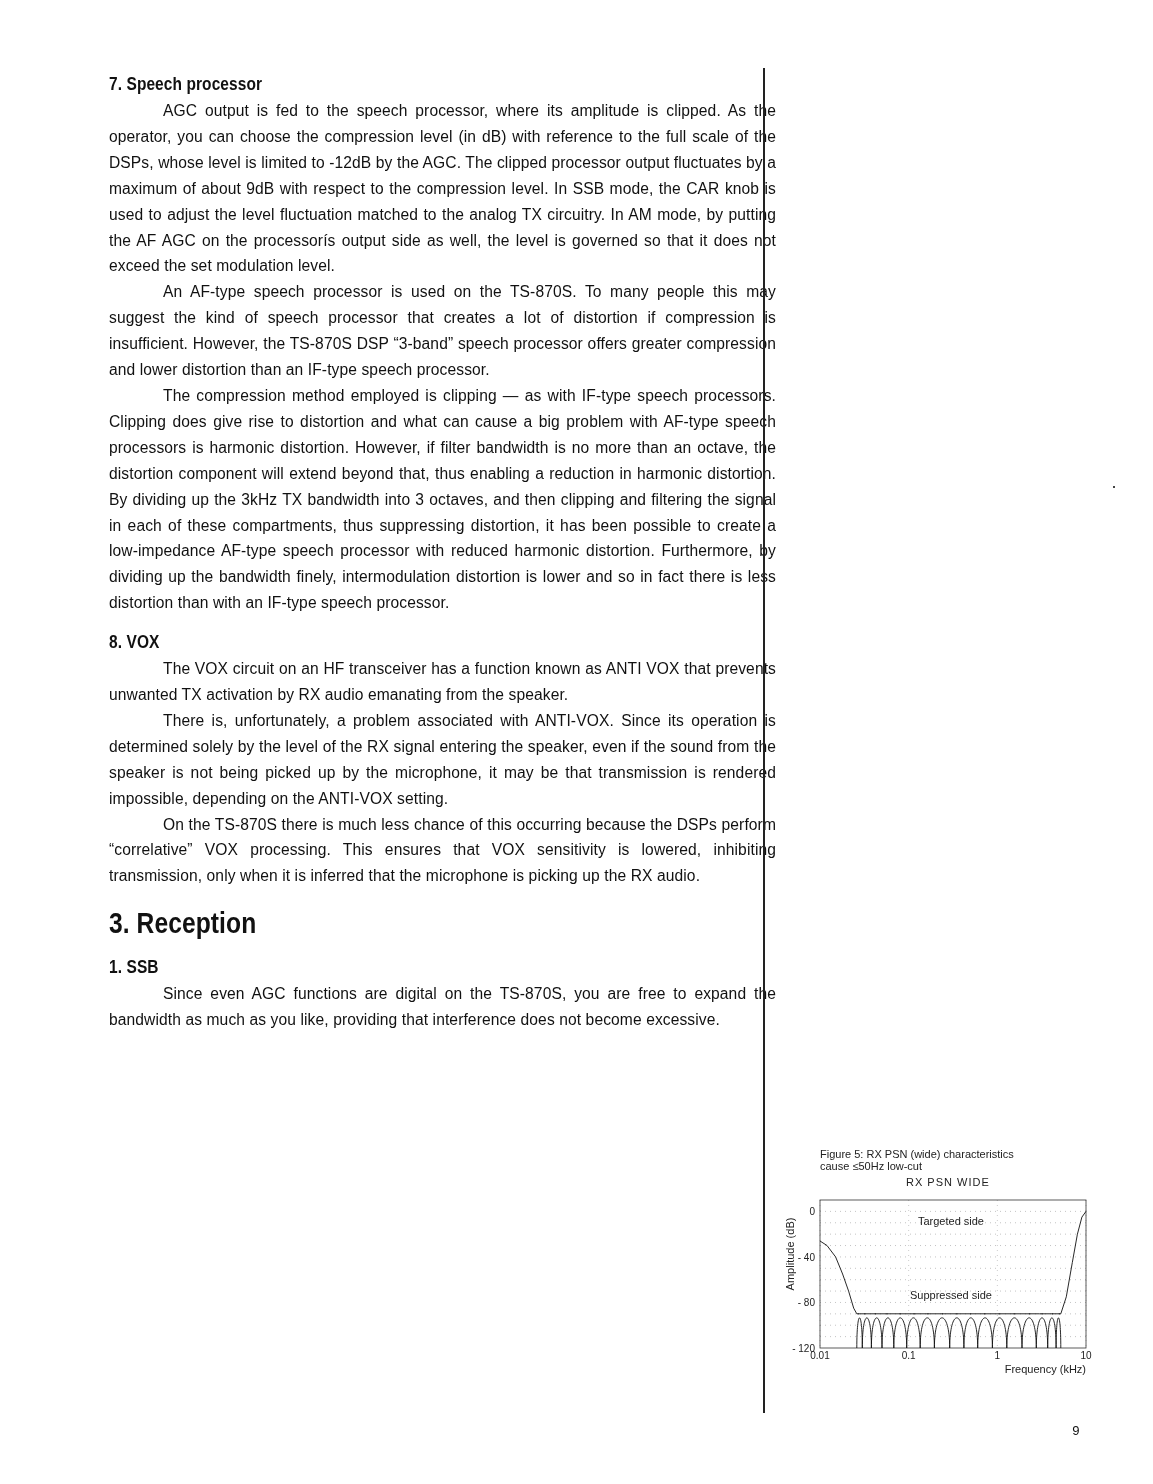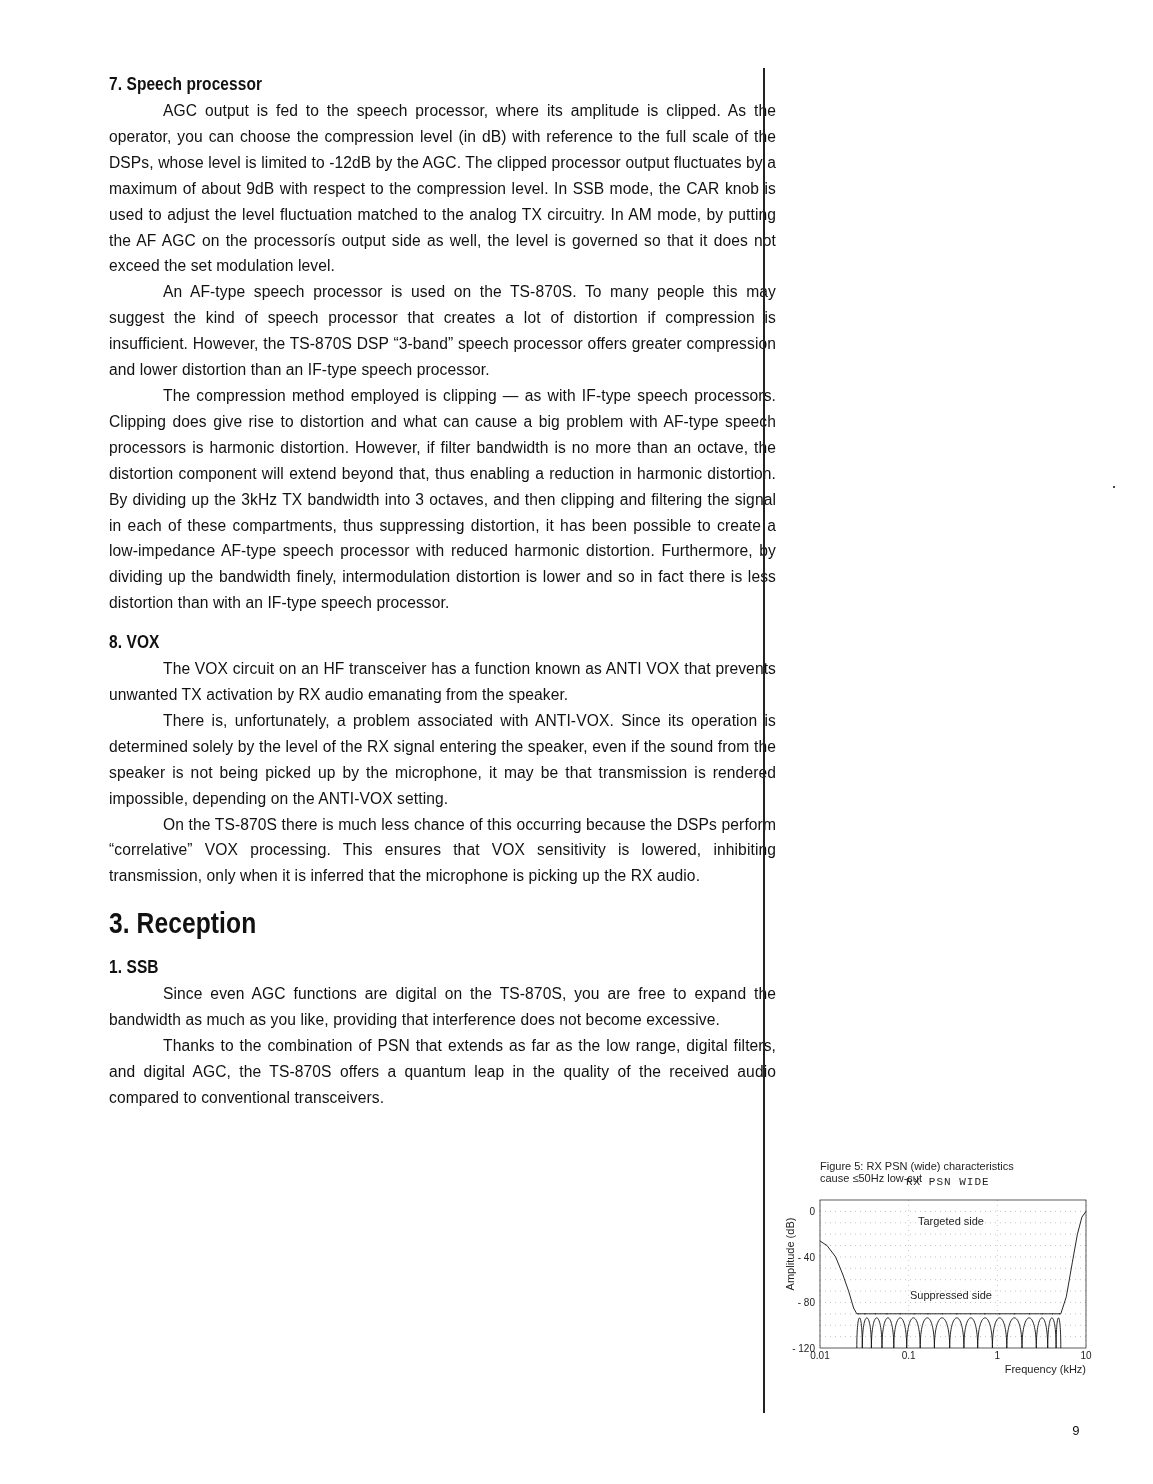--- a/index.html
+++ b/index.html
@@ -11,23 +11,23 @@
   }
   .h2 { font-family: "Liberation Sans", sans-serif; font-weight: bold; font-size: 18px;
         transform: scaleX(0.86); transform-origin: left; margin: 0; line-height: 28px; }
   .h1 { font-family: "Liberation Sans", sans-serif; font-weight: bold; font-size: 30px;
         transform: scaleX(0.82); transform-origin: left; margin: 0; line-height: 36px; }
   p { margin: 0; text-indent: 54px; }
   .gap-sm { height: 12px; }
   .gap-md { height: 16px; }
   .divider { position: absolute; left: 763px; top: 68px; width: 1.5px; height: 1345px; background: #222; }
   .fig { position: absolute; left: 778px; top: 1148px; width: 320px; height: 240px; }
-  .fig-caption { position: absolute; left: 42px; top: 12px; font-family: "Liberation Sans", sans-serif;
+  .fig-caption { position: absolute; left: 42px; top: 0; font-family: "Liberation Sans", sans-serif;
                  font-size: 11px; line-height: 12px; color: #222; }
-  .fig-title { position: absolute; left: 128px; top: 28px; font-family: Liberation Mono, monospace;
+  .fig-title { position: absolute; left: 128px; top: 28px; font-family: Liberation Sans, sans-serif;
                font-size: 11px; letter-spacing: 1px; color: #222; }
   .page-num { position: absolute; left: 1072px; top: 1424px; font-family: "Liberation Mono", monospace; font-size: 13px; }
   .speck { position: absolute; left: 1113px; top: 486px; width: 2px; height: 2px; background: #444; }
   svg text { font-family: "Liberation Sans", sans-serif; }
 </style>
 </head>
 <body>
 
 <div class="col">
   <h3 class="h2">7. Speech processor</h3>
@@ -37,21 +37,20 @@
   <div class="gap-sm"></div>
   <h3 class="h2">8. VOX</h3>
   <p>The VOX circuit on an HF transceiver has a function known as ANTI VOX that prevents unwanted TX activation by RX audio emanating from the speaker.</p>
   <p>There is, unfortunately, a problem associated with ANTI-VOX. Since its operation is determined solely by the level of the RX signal entering the speaker, even if the sound from the speaker is not being picked up by the microphone, it may be that transmission is rendered impossible, depending on the ANTI-VOX setting.</p>
   <p>On the TS-870S there is much less chance of this occurring because the DSPs perform “correlative” VOX processing. This ensures that VOX sensitivity is lowered, inhibiting transmission, only when it is inferred that the microphone is picking up the RX audio.</p>
   <div class="gap-md"></div>
   <h2 class="h1">3. Reception</h2>
   <div class="gap-sm"></div>
   <h3 class="h2">1. SSB</h3>
   <p>Since even AGC functions are digital on the TS-870S, you are free to expand the bandwidth as much as you like, providing that interference does not become excessive.</p>
-  <p>Thanks to the combination of PSN that extends as far as the low range, digital filters, and digital AGC, the TS-870S offers a quantum leap in the quality of the received audio compared to conventional transceivers.</p>
 </div>
 
 <div class="divider"></div>
 <div class="speck"></div>
 
 <div class="fig">
   <div class="fig-caption">
     <div>Figure 5: RX PSN (wide) characteristics</div>
     <div>cause ≤50Hz low-cut</div>
   </div>

